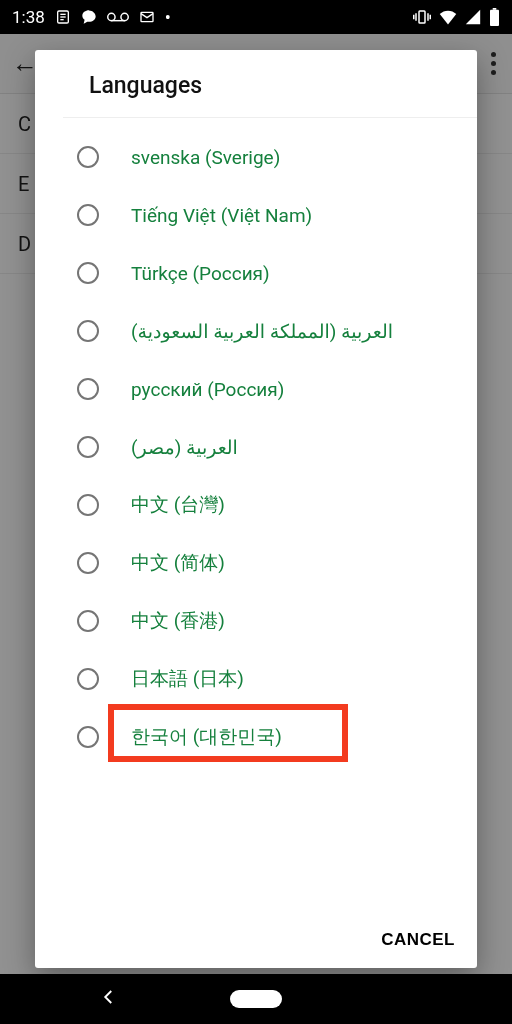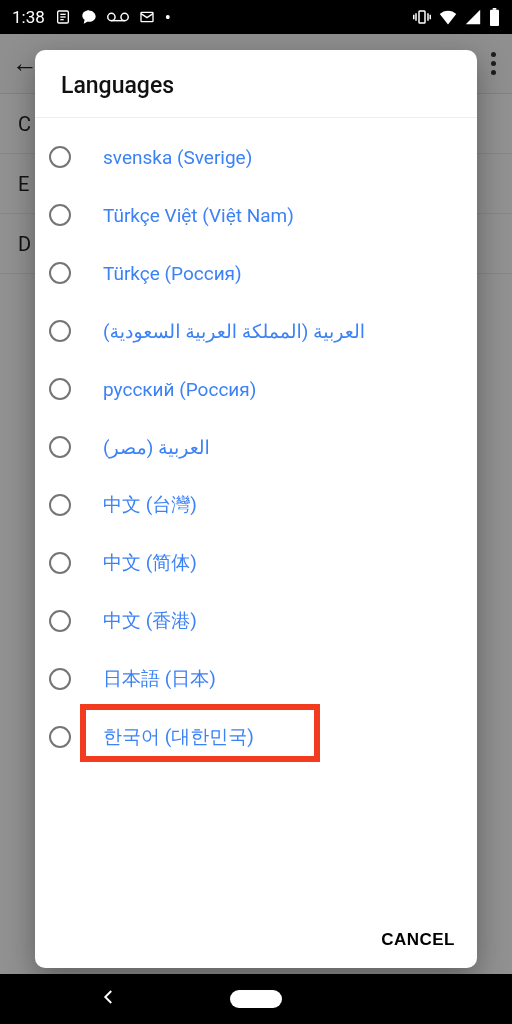--- a/index.html
+++ b/index.html
@@ -29,30 +29,30 @@
     .bg-menu { margin-left: auto; display: flex; flex-direction: column; gap: 4px; padding-right: 4px; }
     .bg-menu span { width: 5px; height: 5px; background: #333; border-radius: 50%; }
     .bg-list-item { height: 60px; display: flex; align-items: center; padding: 0 18px; border-bottom: 1px solid #e8e8e8; font-size: 20px; color: #222; }
 
     
     .scrim { position: absolute; top: 34px; left: 0; right: 0; bottom: 0; background: rgba(0,0,0,0.42); }
 
     
     .dialog {
       position: absolute; left: 35px; right: 35px; top: 50px; bottom: 56px;
-      background: #fff; border-radius: 10px; box-shadow: 0 10px 30px rgba(0,0,0,0.35);
-      display: flex; flex-direction: column; overflow: hidden;
+      background: #fff; border-radius: 3px; box-shadow: 0 10px 30px rgba(0,0,0,0.35);
+      display: flex; flex-direction: column; overflow: hidden; padding-left: 28px;
     }
     .dialog-title { font-size: 23px; font-weight: 500; color: #111; padding: 22px 26px 18px; }
     .dialog-divider { height: 1px; background: #eee; }
     .dialog-list { flex: 1; overflow: hidden; position: relative; }
     .dialog-list-inner { position: absolute; top: -48px; left: 0; right: 0; }
     .lang-item { display: flex; align-items: center; height: 58px; padding: 0 6px 0 8px; }
     .radio { width: 22px; height: 22px; border: 2px solid #757575; border-radius: 50%; margin-left: 6px; flex: none; }
-    .lang-label { margin-left: 32px; font-size: 19px; color: #3b82f6; }
+    .lang-label { margin-left: 32px; font-size: 19px; color: #15803d; }
     .highlight-box {
       border: 6px solid #f33b1f; position: absolute; left: 45px; width: 240px; height: 58px;
       z-index: 5; pointer-events: none;
     }
     .dialog-actions { display: flex; justify-content: flex-end; padding: 10px 22px 18px; }
     .cancel-btn { color: #000000; font-weight: 600; font-size: 17px; letter-spacing: 0.5px; background: none; border: none; }
 
     
     .nav-bar {
       position: absolute; left: 0; right: 0; bottom: 0; height: 50px; background: #000;
@@ -145,21 +145,21 @@
   <div class="dialog-divider"></div>
   <div class="dialog-list">
     <div class="dialog-list-inner" id="lang-list-inner">
         <div class="lang-item partial-top"></div>
         <div class="lang-item">
           <div class="radio"></div>
           <span class="lang-label">svenska (Sverige)</span>
         </div>
         <div class="lang-item">
           <div class="radio"></div>
-          <span class="lang-label">Türkçe Việt (Việt Nam)</span>
+          <span class="lang-label">Tiếng Việt (Việt Nam)</span>
         </div>
         <div class="lang-item">
           <div class="radio"></div>
           <span class="lang-label">Türkçe (Россия)</span>
         </div>
         <div class="lang-item">
           <div class="radio"></div>
           <span class="lang-label">العربية (المملكة العربية السعودية)</span>
         </div>
         <div class="lang-item">

